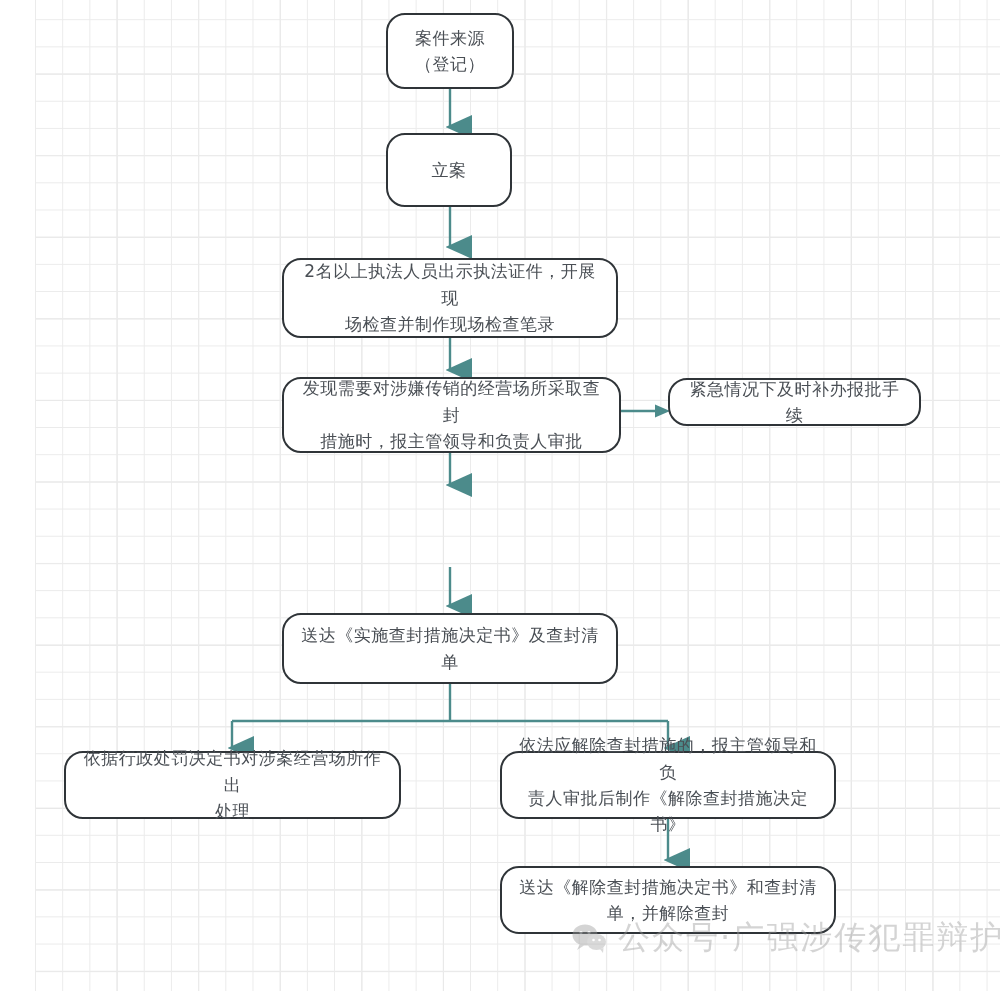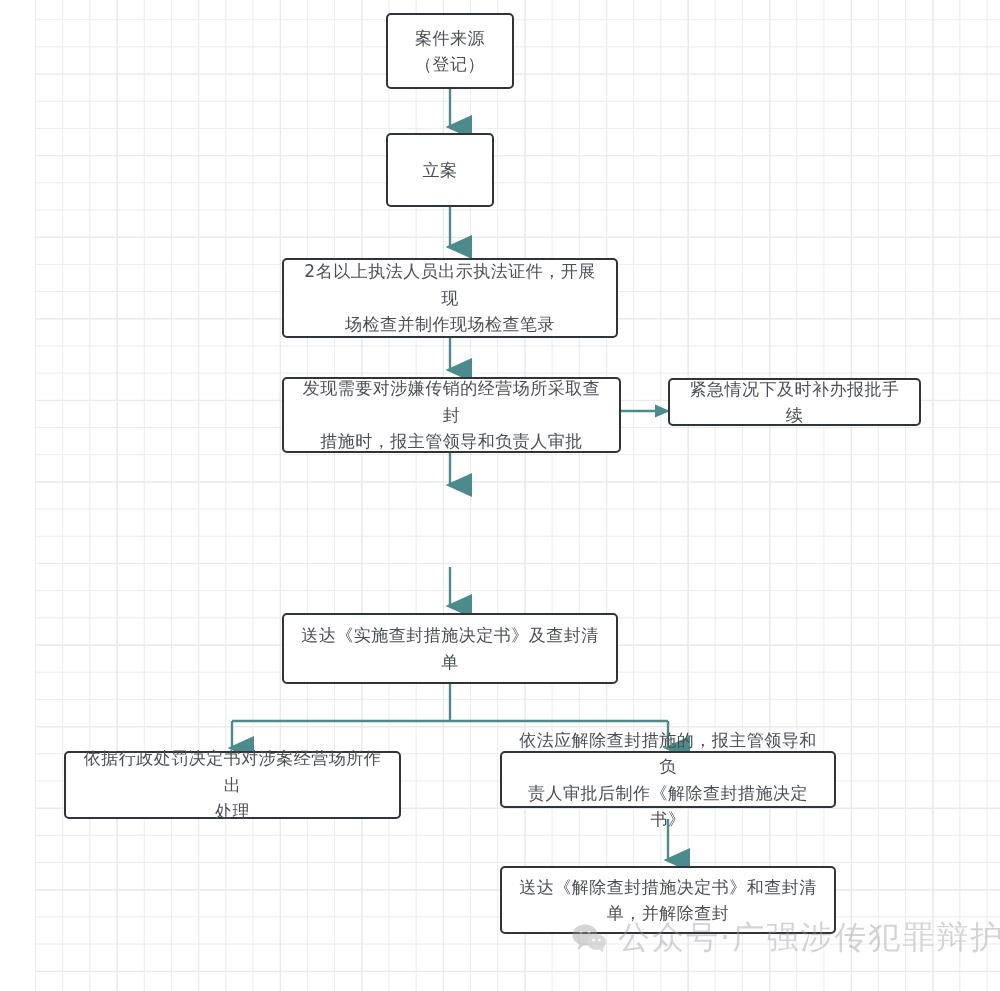--- a/index.html
+++ b/index.html
@@ -38,21 +38,21 @@
       27.2px 27.2px,
       81.6px 81.6px,
       81.6px 81.6px;
     background-position: 0 -8px, 0 -8px, 0 -8px, 0 -8px;
   }
   
   .node {
     position: absolute;
     box-sizing: border-box;
     border: 2px solid #2f3438;
-    border-radius: 5px;
+    border-radius: 19px;
     background: #ffffff;
     display: flex;
     align-items: center;
     justify-content: center;
     text-align: center;
     color: #4a4f55;
     font-size: 17px;
     line-height: 1.55;
     letter-spacing: 0.5px;
     padding: 4px 14px;
@@ -128,21 +128,21 @@
     </g>
 
     <path d="M 670 411 L 655 404.4 L 655 417.6 Z" fill="#4c8b8b"></path>
   </svg>
 
   <div class="node" style="left:386px; top:13px; width:128px; height:76px;">
     <span class="txt">案件来源
 （登记）</span>
   </div>
 
-  <div class="node" style="left:386px; top:133px; width:108px; height:74px;">
+  <div class="node" style="left:386px; top:133px; width:126px; height:74px;">
     <span class="txt">立案</span>
   </div>
 
   <div class="node" style="left:282px; top:258px; width:336px; height:80px;">
     <span class="txt">2名以上执法人员出示执法证件，开展现
 场检查并制作现场检查笔录</span>
   </div>
 
   <div class="node" style="left:282px; top:377px; width:339px; height:76px;">
     <span class="txt">发现需要对涉嫌传销的经营场所采取查封
@@ -156,21 +156,21 @@
 
   <div class="node" style="left:282px; top:613px; width:336px; height:71px;">
     <span class="txt">送达《实施查封措施决定书》及查封清单</span>
   </div>
 
   <div class="node" style="left:64px; top:751px; width:337px; height:68px;">
     <span class="txt">依据行政处罚决定书对涉案经营场所作出
 处理</span>
   </div>
 
-  <div class="node" style="left:500px; top:751px; width:336px; height:57px;">
+  <div class="node" style="left:500px; top:751px; width:336px; height:68px;">
     <span class="txt">依法应解除查封措施的，报主管领导和负
 责人审批后制作《解除查封措施决定书》</span>
   </div>
 
   <div class="node" style="left:500px; top:866px; width:336px; height:68px;">
     <span class="txt">送达《解除查封措施决定书》和查封清
 单，并解除查封</span>
   </div>
 
   <div id="watermark">

